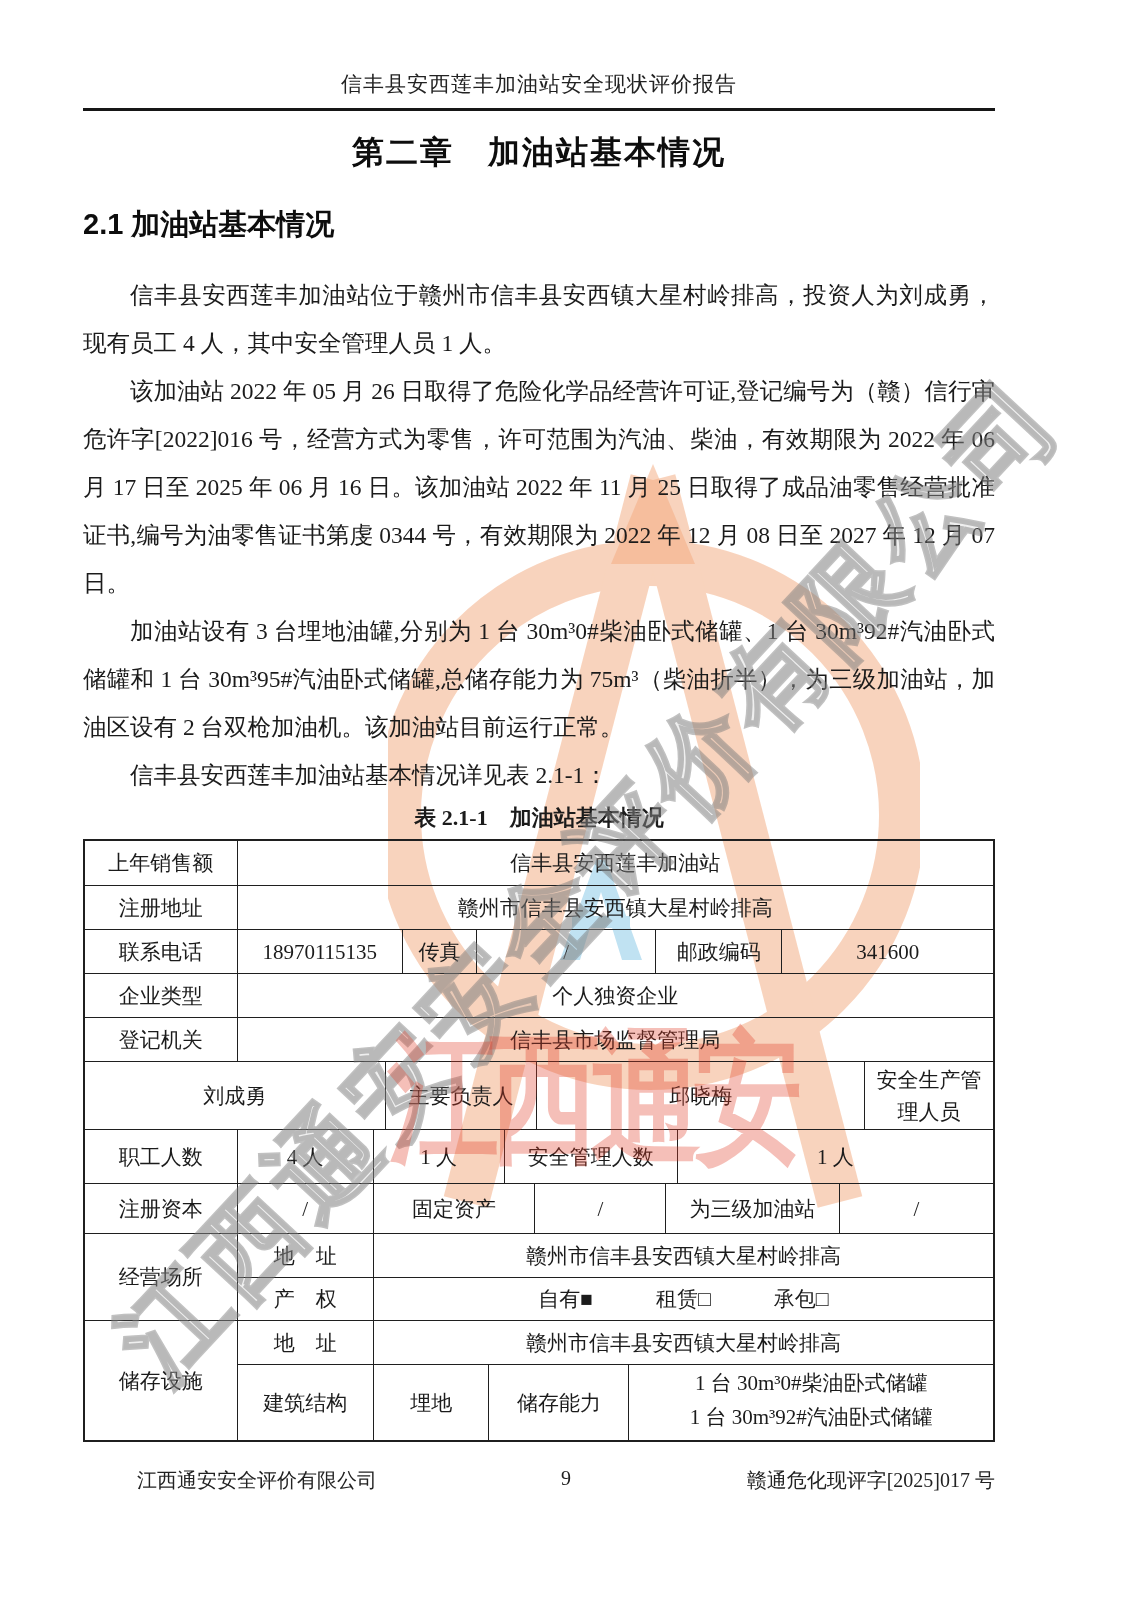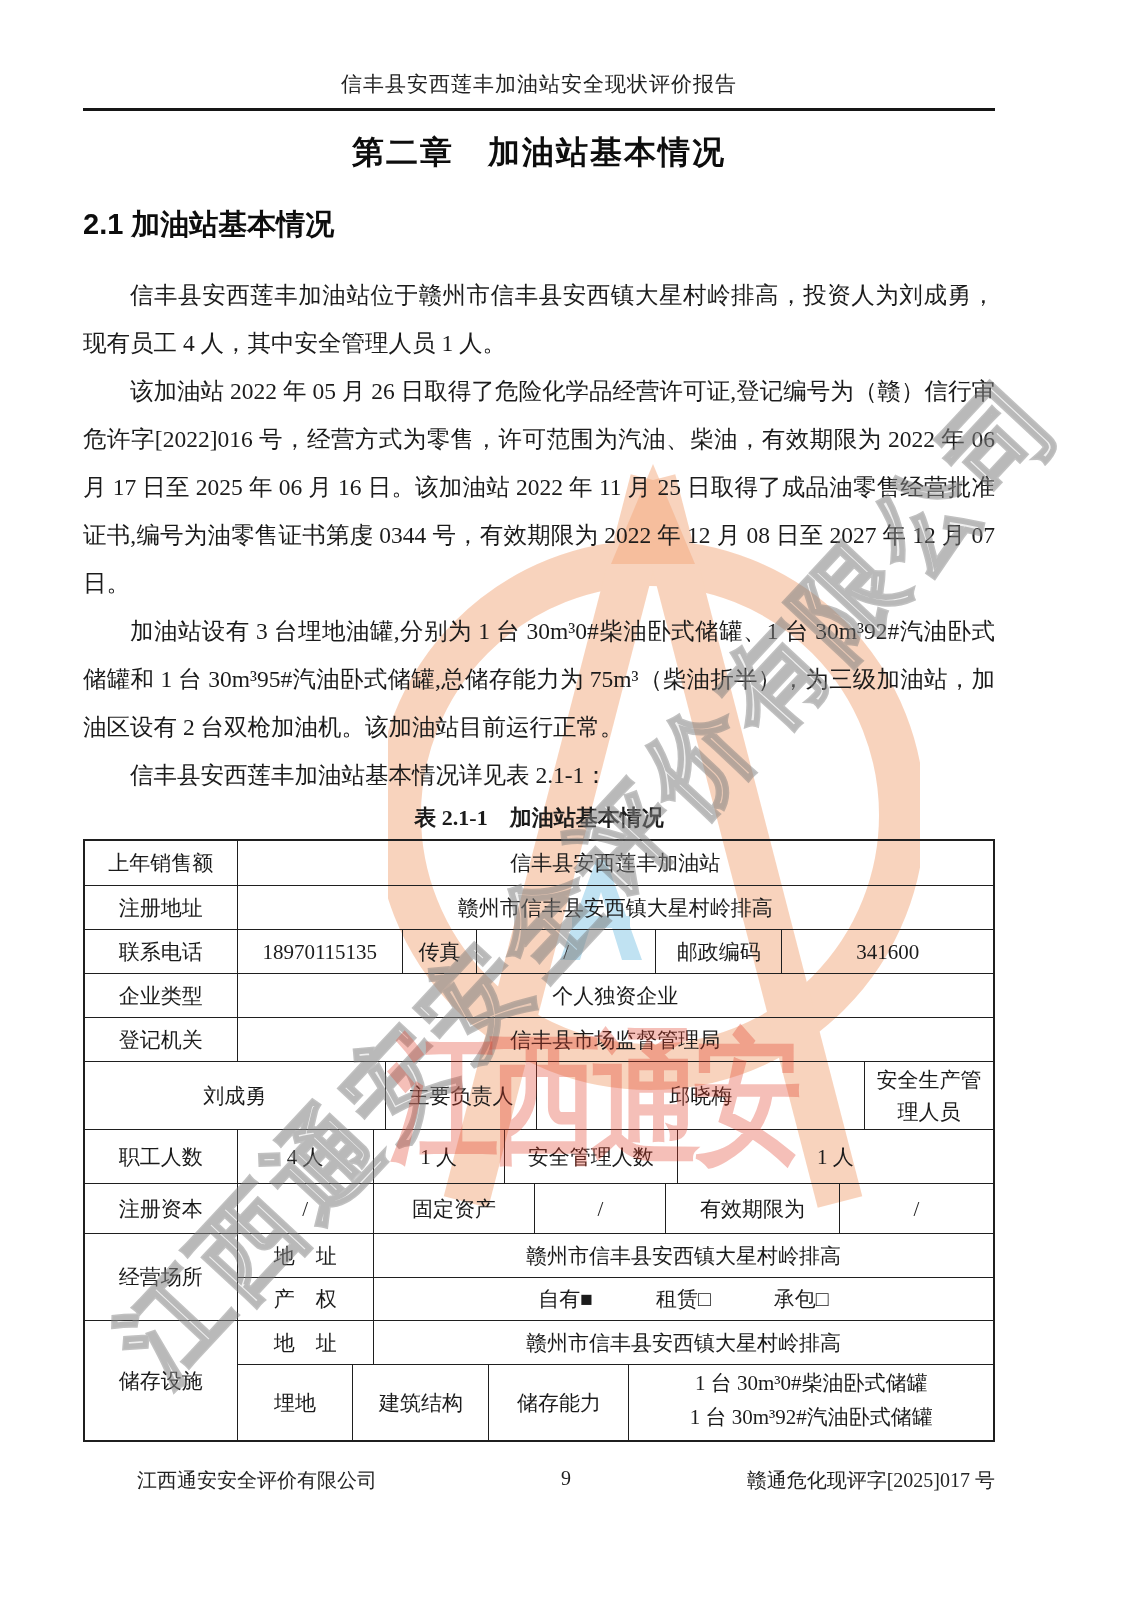--- a/index.html
+++ b/index.html
@@ -169,21 +169,21 @@
       <div class="cell" style="width:14.4%">1 人</div>
       <div class="cell" style="width:19.1%">安全管理人数</div>
       <div class="cell fill">1 人</div>
     </div>
 
     <div class="trow" style="min-height:50px">
       <div class="cell" style="width:16.7%">注册资本</div>
       <div class="cell" style="width:15.0%">/</div>
       <div class="cell" style="width:17.8%">固定资产</div>
       <div class="cell" style="width:14.4%">/</div>
-      <div class="cell" style="width:19.1%">有效期限为</div>
+      <div class="cell" style="width:19.1%">为三级加油站</div>
       <div class="cell fill">/</div>
     </div>
 
     <div class="trow">
       <div class="cell" style="width:16.7%">经营场所</div>
       <div class="gbody">
         <div class="srow" style="min-height:43px">
           <div class="cell" style="width:18.0%">地　址</div>
           <div class="cell fill">赣州市信丰县安西镇大星村岭排高</div>
         </div>
@@ -195,22 +195,22 @@
     </div>
 
     <div class="trow">
       <div class="cell" style="width:16.7%">储存设施</div>
       <div class="gbody">
         <div class="srow" style="min-height:43px">
           <div class="cell" style="width:18.0%">地　址</div>
           <div class="cell fill">赣州市信丰县安西镇大星村岭排高</div>
         </div>
         <div class="srow" style="min-height:76px">
+          <div class="cell" style="width:18.0%">建筑结构</div>
           <div class="cell" style="width:15.3%">埋地</div>
-          <div class="cell" style="width:18.0%">建筑结构</div>
           <div class="cell" style="width:18.5%">储存能力</div>
           <div class="cell fill cap2">
             <div>1 台 30m³0#柴油卧式储罐</div>
             <div>1 台 30m³92#汽油卧式储罐</div>
           </div>
         </div>
       </div>
     </div>
 
   </div>

